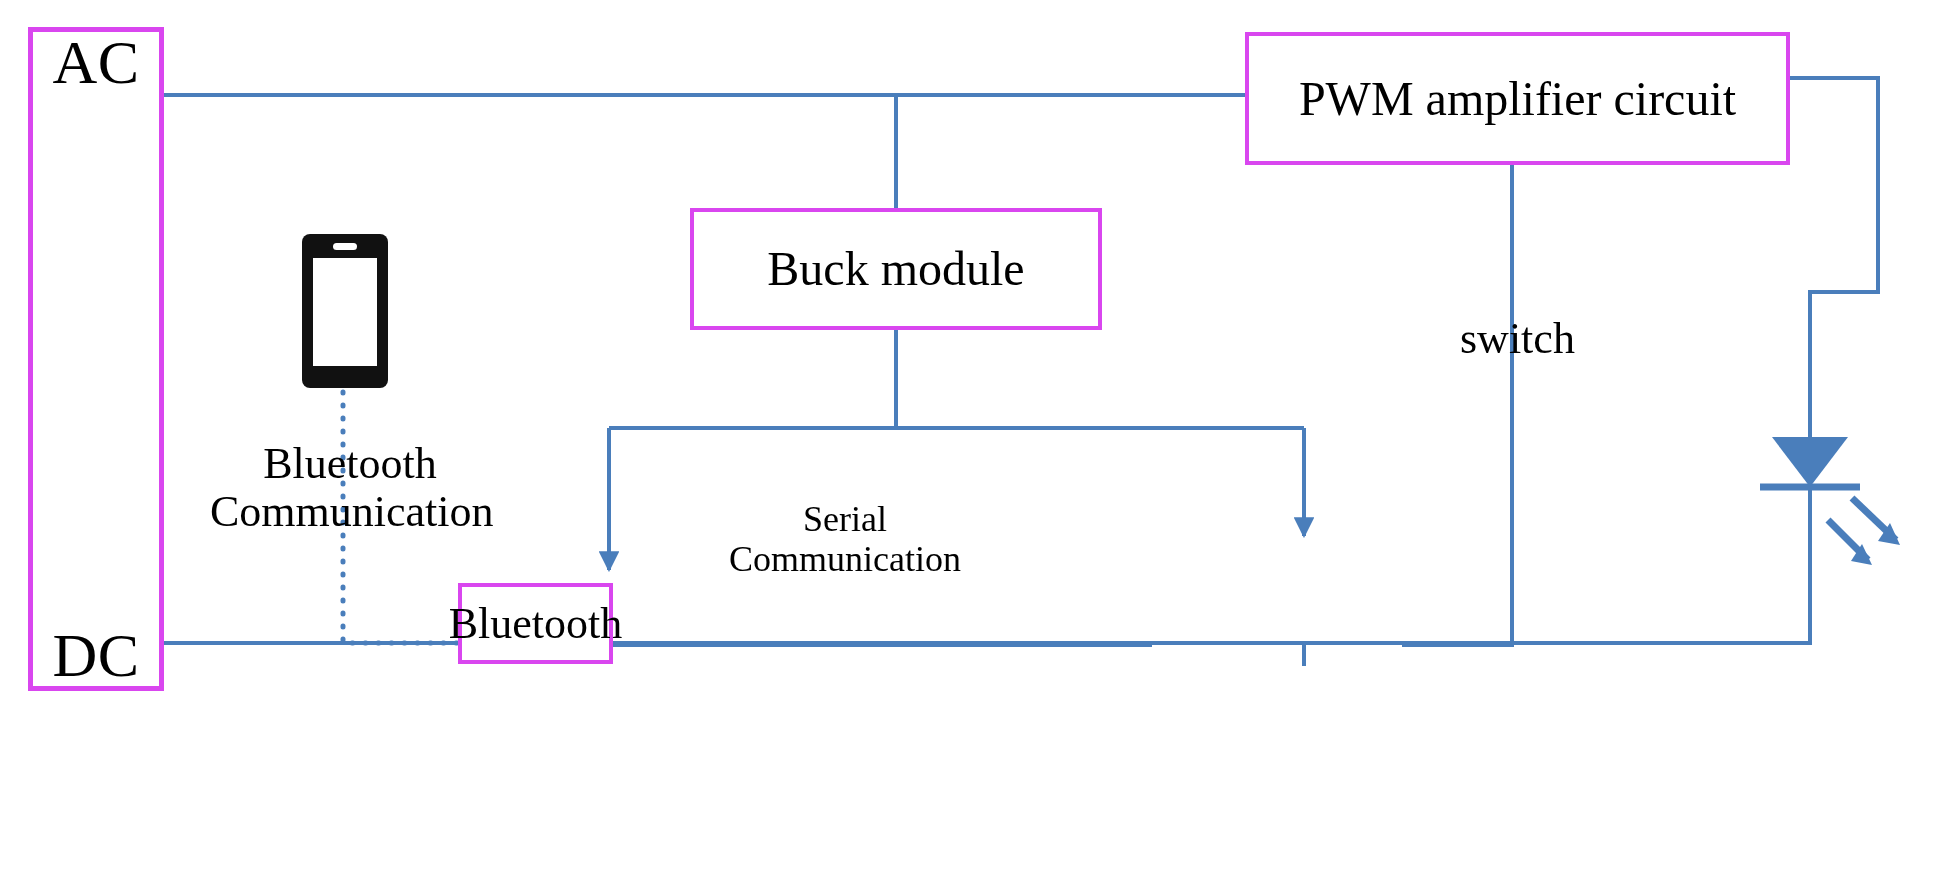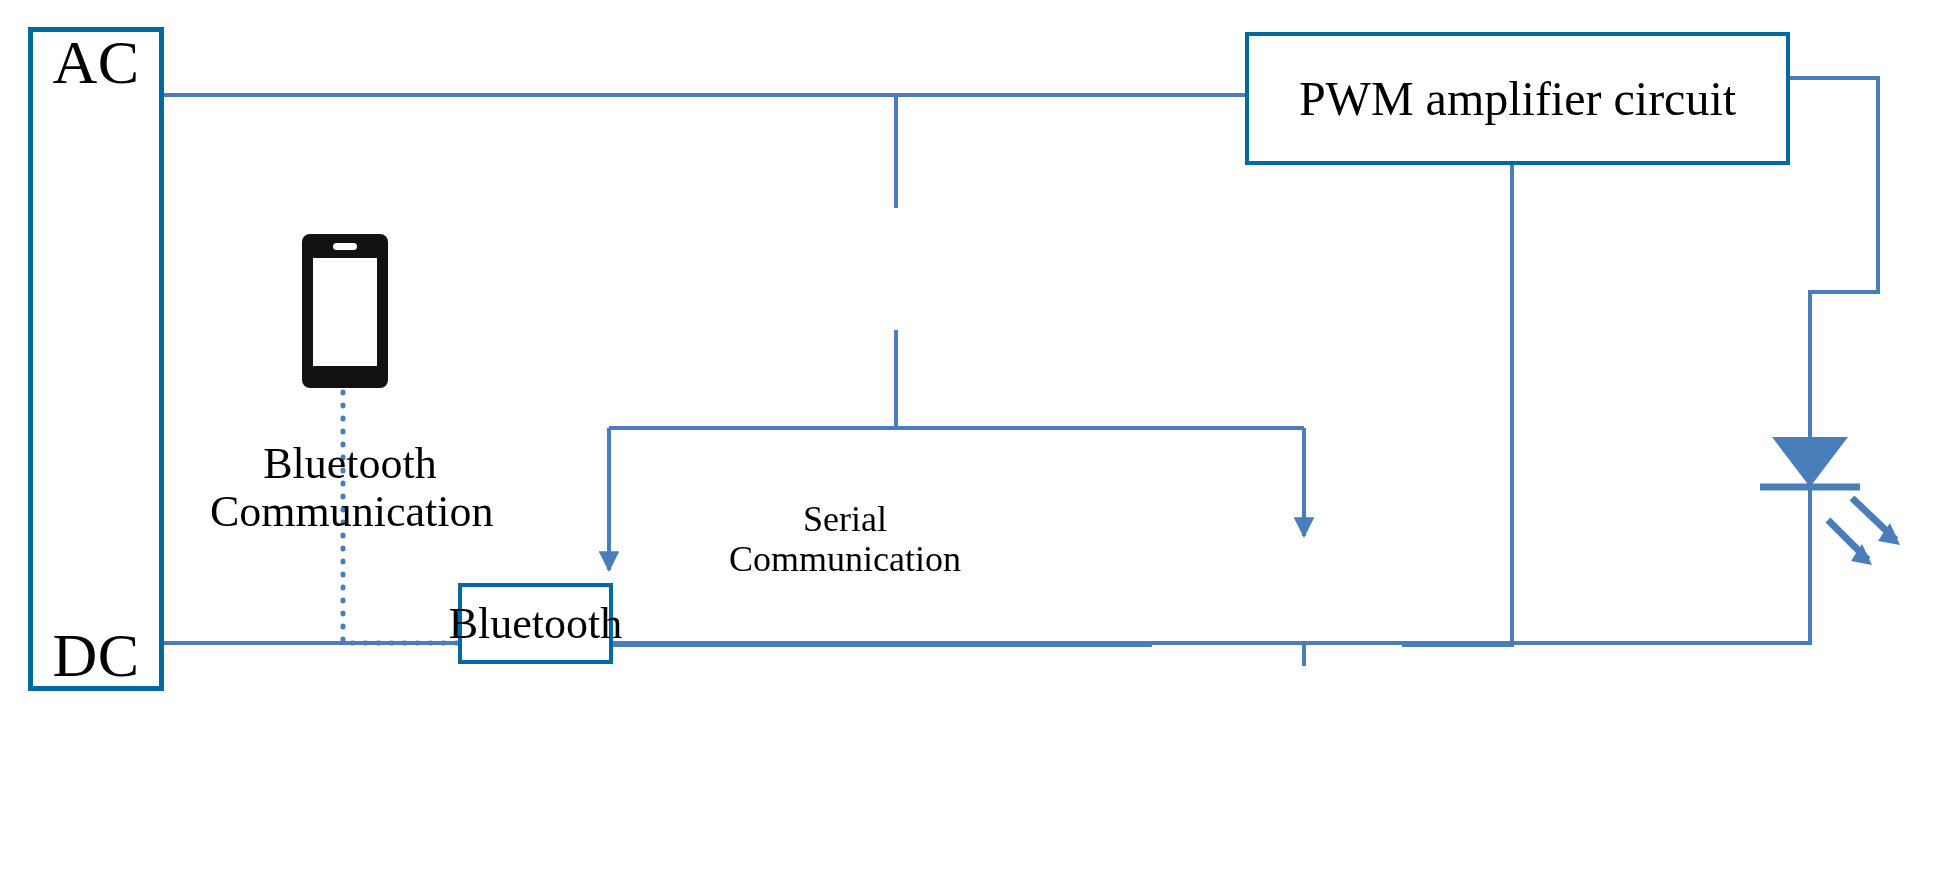--- a/index.html
+++ b/index.html
@@ -22,21 +22,21 @@
     position: absolute;
     left: 0;
     top: 0;
     width: 1938px;
     height: 873px;
   }
   .node-box {
     position: absolute;
     box-sizing: border-box;
     background: #ffffff;
-    border: 4px solid #0369a1;
+    border: 4px solid #d946ef;
     display: flex;
     align-items: center;
     justify-content: center;
     text-align: center;
     color: #000000;
     line-height: 1.12;
   }
   .node-label {
     display: block;
     white-space: pre-line;
@@ -194,30 +194,34 @@
     <rect x="33" y="11" width="24" height="7" rx="3.5" ry="3.5" fill="#ffffff"></rect>
   </svg>
 
   <div class="node-box" id="acdc-box"></div>
   <div id="acdc-inner">
     <span class="acdc-text">AC</span>
     <div id="acdc-arrow"></div>
     <span class="acdc-text">DC</span>
   </div>
 
+  <div class="node-box" id="buck-box">
+    <span class="node-label">Buck module</span>
+  </div>
 
   <div class="node-box" id="pwm-box">
     <span class="node-label">PWM amplifier circuit</span>
   </div>
 
   <div class="node-box" id="bluetooth-box">
     <span class="node-label">Bluetooth</span>
   </div>
 
 
   <div class="free-label" id="bt-comm-label">Bluetooth
 Communication</div>
 
   <div class="free-label" id="serial-comm-label">Serial
 Communication</div>
 
+  <div class="free-label" id="switch-label">switch</div>
 
 </div>
 
 </body></html>

